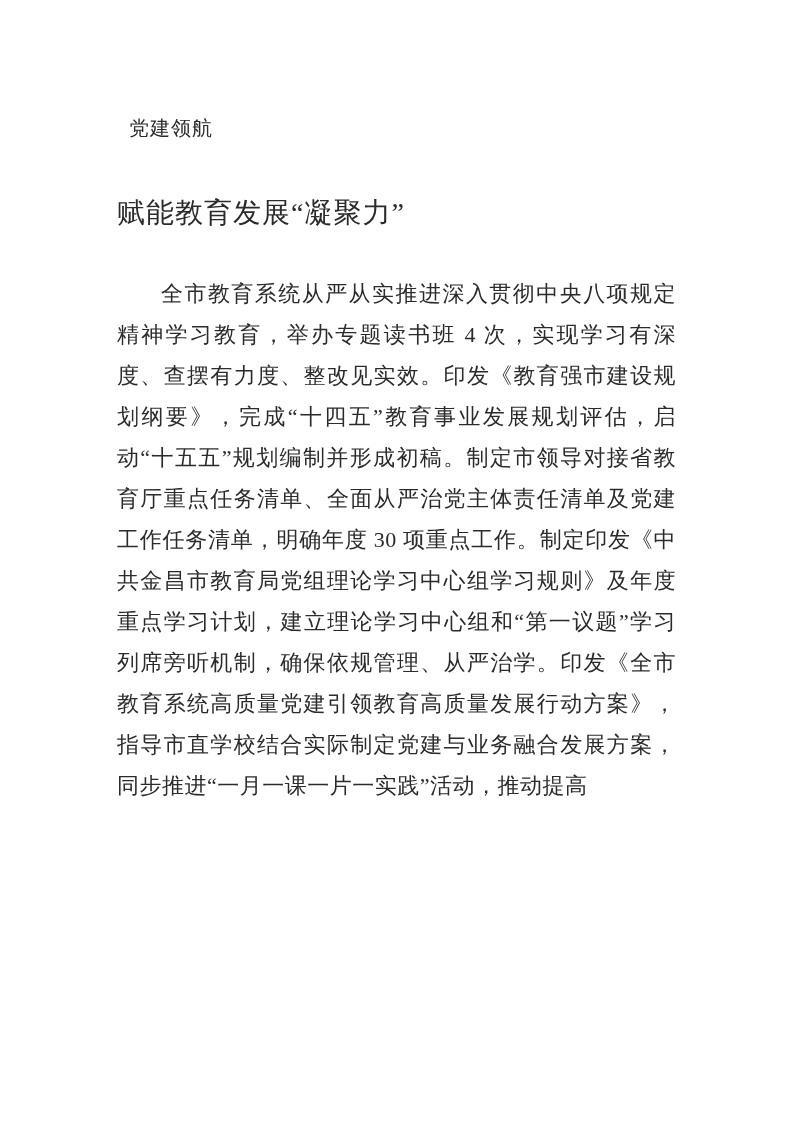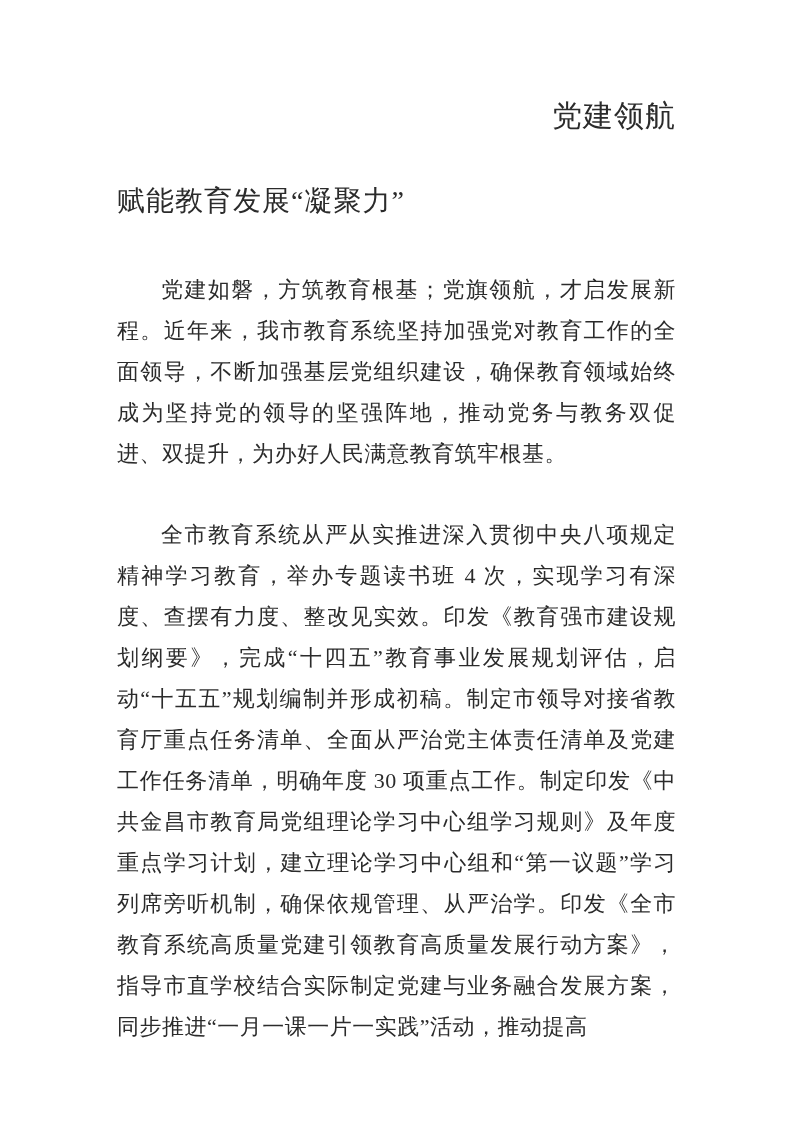--- a/index.html
+++ b/index.html
@@ -24,25 +24,25 @@
   
   .content {
     position: absolute;
     left: 117px;
     top: 96px;
     width: 559px;
   }
 
   
   .doc-title {
-    font-size: 30px;
+    font-size: 20px;
     line-height: 40px;
     font-weight: normal;
-    margin: 0;
-    text-align: right;
+    margin: 12px;
+    text-align: left;
     letter-spacing: 1px;
   }
 
   .doc-subtitle {
     font-size: 28px;
     line-height: 40px;
     font-weight: normal;
     margin: 45px 0 0 0;
     text-align: left;
     letter-spacing: 1px;
@@ -71,18 +71,17 @@
 </head>
 <body>
 
 <div class="page" style="background: rgb(255, 255, 255); color: rgb(43, 43, 43);">
   <div class="content">
 
     <div class="doc-title">党建领航</div>
 
     <div class="doc-subtitle">赋能教育发展“凝聚力”</div>
 
-    <p class="body-paragraph first">党建如磐，方筑教育根基；党旗领航，才启发展新程。近年来，我市教育系统坚持加强党对教育工作的全面领导，不断加强基层党组织建设，确保教育领域始终成为坚持党的领导的坚强阵地，推动党务与教务双促进、双提升，为办好人民满意教育筑牢根基。</p>
 
     <p class="body-paragraph second">全市教育系统从严从实推进深入贯彻中央八项规定精神学习教育，举办专题读书班 4 次，实现学习有深度、查摆有力度、整改见实效。印发《教育强市建设规划纲要》，完成“十四五”教育事业发展规划评估，启动“十五五”规划编制并形成初稿。制定市领导对接省教育厅重点任务清单、全面从严治党主体责任清单及党建工作任务清单，明确年度 30 项重点工作。制定印发《中共金昌市教育局党组理论学习中心组学习规则》及年度重点学习计划，建立理论学习中心组和“第一议题”学习列席旁听机制，确保依规管理、从严治学。印发《全市教育系统高质量党建引领教育高质量发展行动方案》，指导市直学校结合实际制定党建与业务融合发展方案，同步推进“一月一课一片一实践”活动，推动提高</p>
 
   </div>
 </div>
 
 </body></html>

